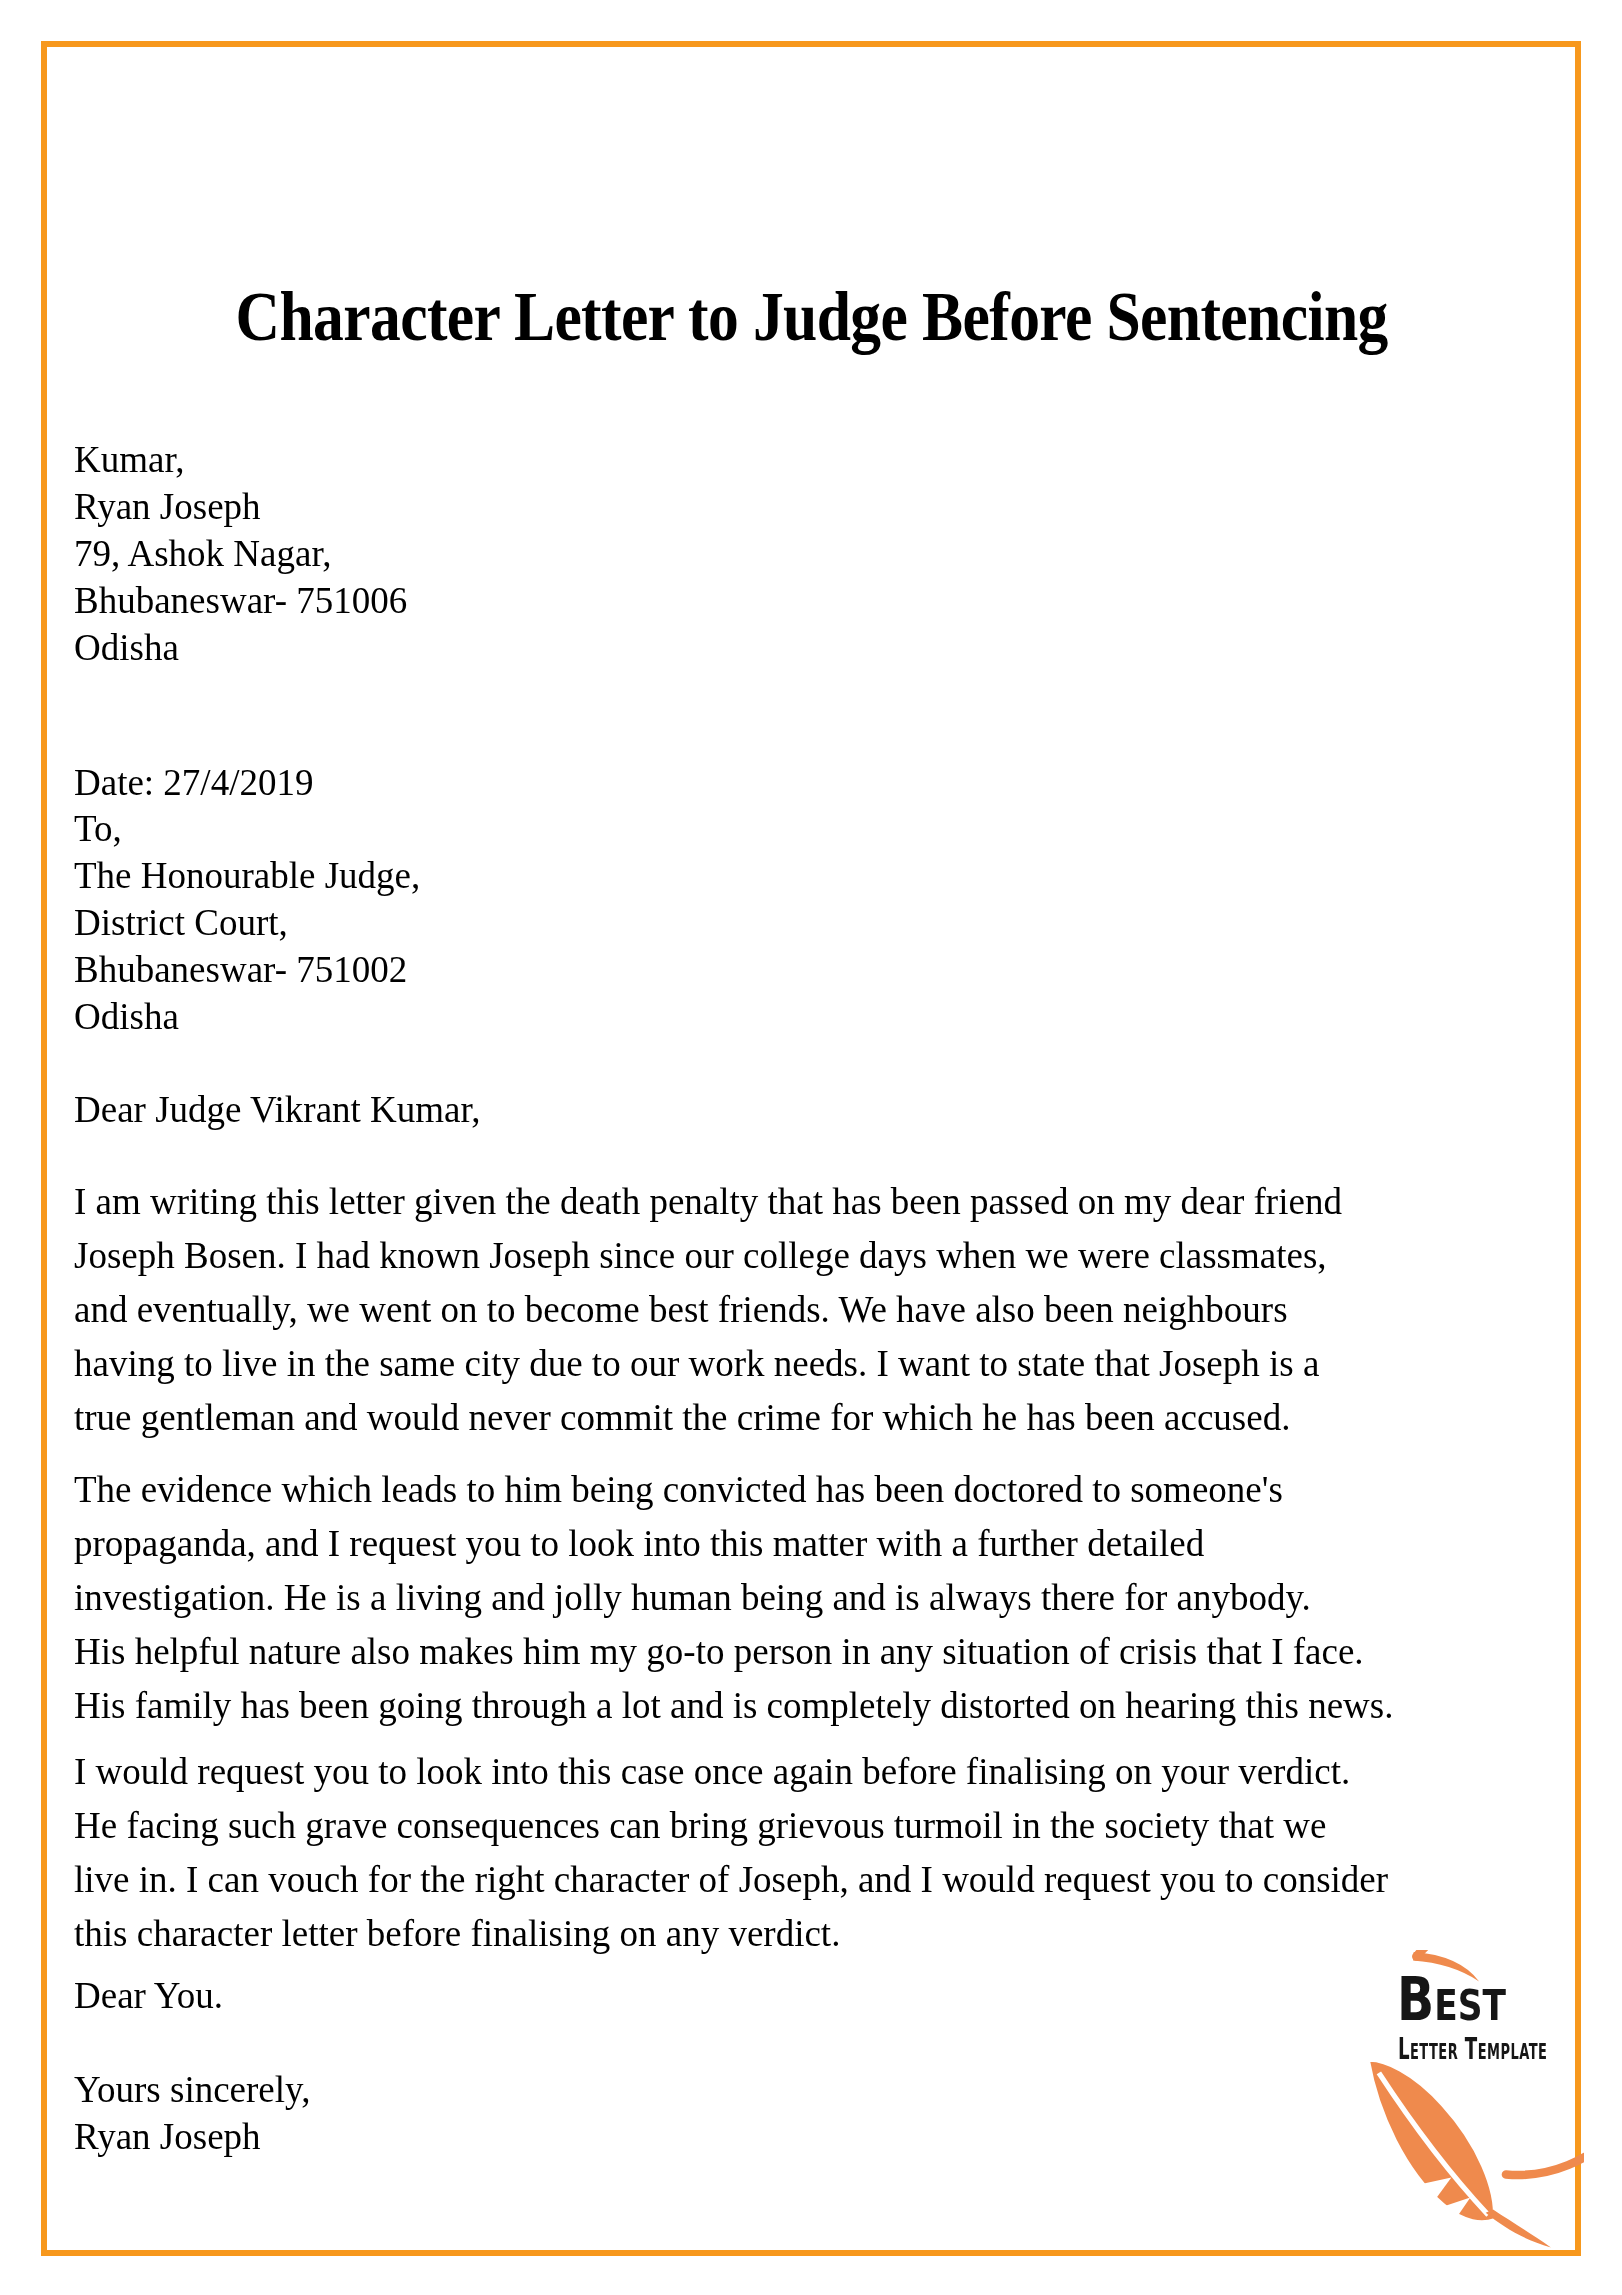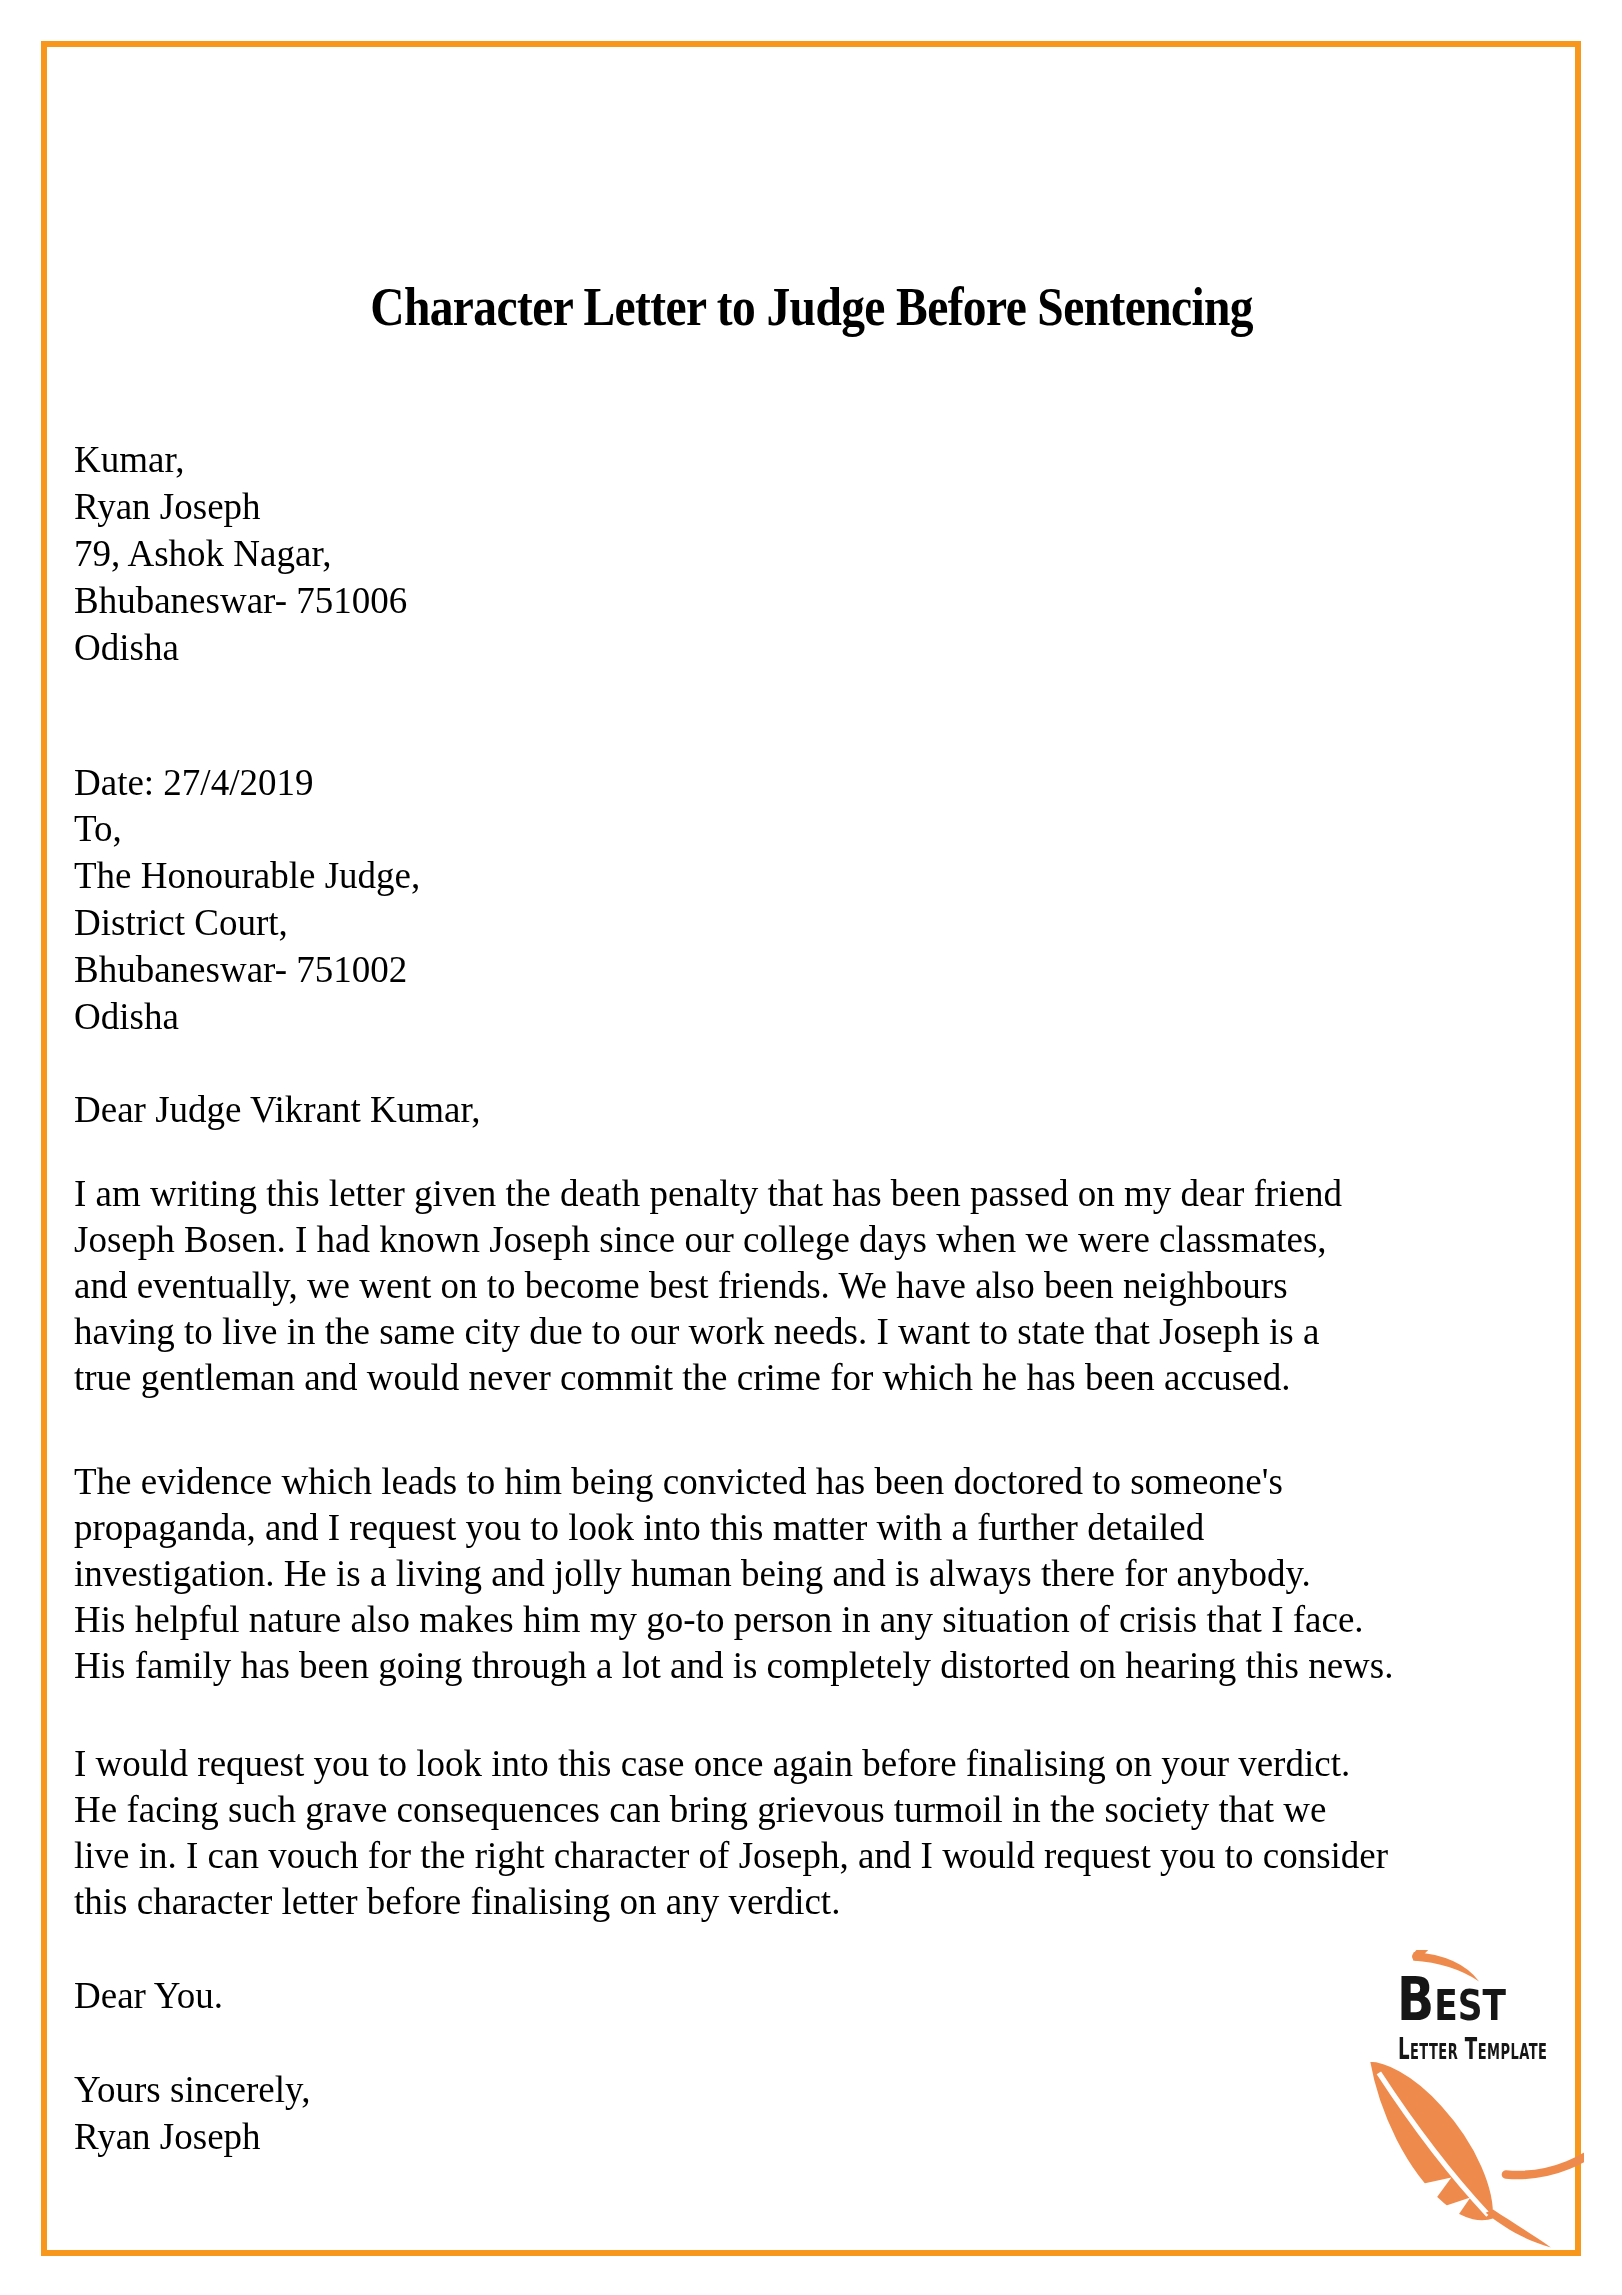--- a/index.html
+++ b/index.html
@@ -18,30 +18,30 @@
     left: 41px; top: 41px;
     width: 1540px; height: 2215px;
     border: 6.5px solid #F7981D;
     background: transparent;
   }
 
   .title {
     position: absolute;
     left: 0; top: 278px; width: 100%;
     text-align: center;
-    font-size: 54px; font-weight: bold;
+    font-size: 70px; font-weight: bold;
     line-height: 1.1;
     letter-spacing: -0.7px;
     white-space: nowrap;
   }
   .title .squeeze { display: inline-block; transform: scaleX(0.88); transform-origin: center; }
 
   .txt { position: absolute; left: 74px; font-size: 37px; line-height: 47px; white-space: nowrap; }
   .para { position: absolute; left: 74px; width: 1466px; font-size: 37px; line-height: 46px; }
-  .para .pline { white-space: nowrap; }
+  .para .pline { white-space: nowrap; margin-top: 8px; }
 
   .from-block  { top: 436px; }
   .date-line   { top: 715px; margin-top: 44px; }
   .to-block    { top: 805px; }
   .salutation  { top: 1086px; }
   .para1       { top: 1171px; }
   .para2       { top: 1459px; }
   .para3       { top: 1741px; }
   .thanks      { top: 1972px; }
   .closing     { top: 2066px; }

